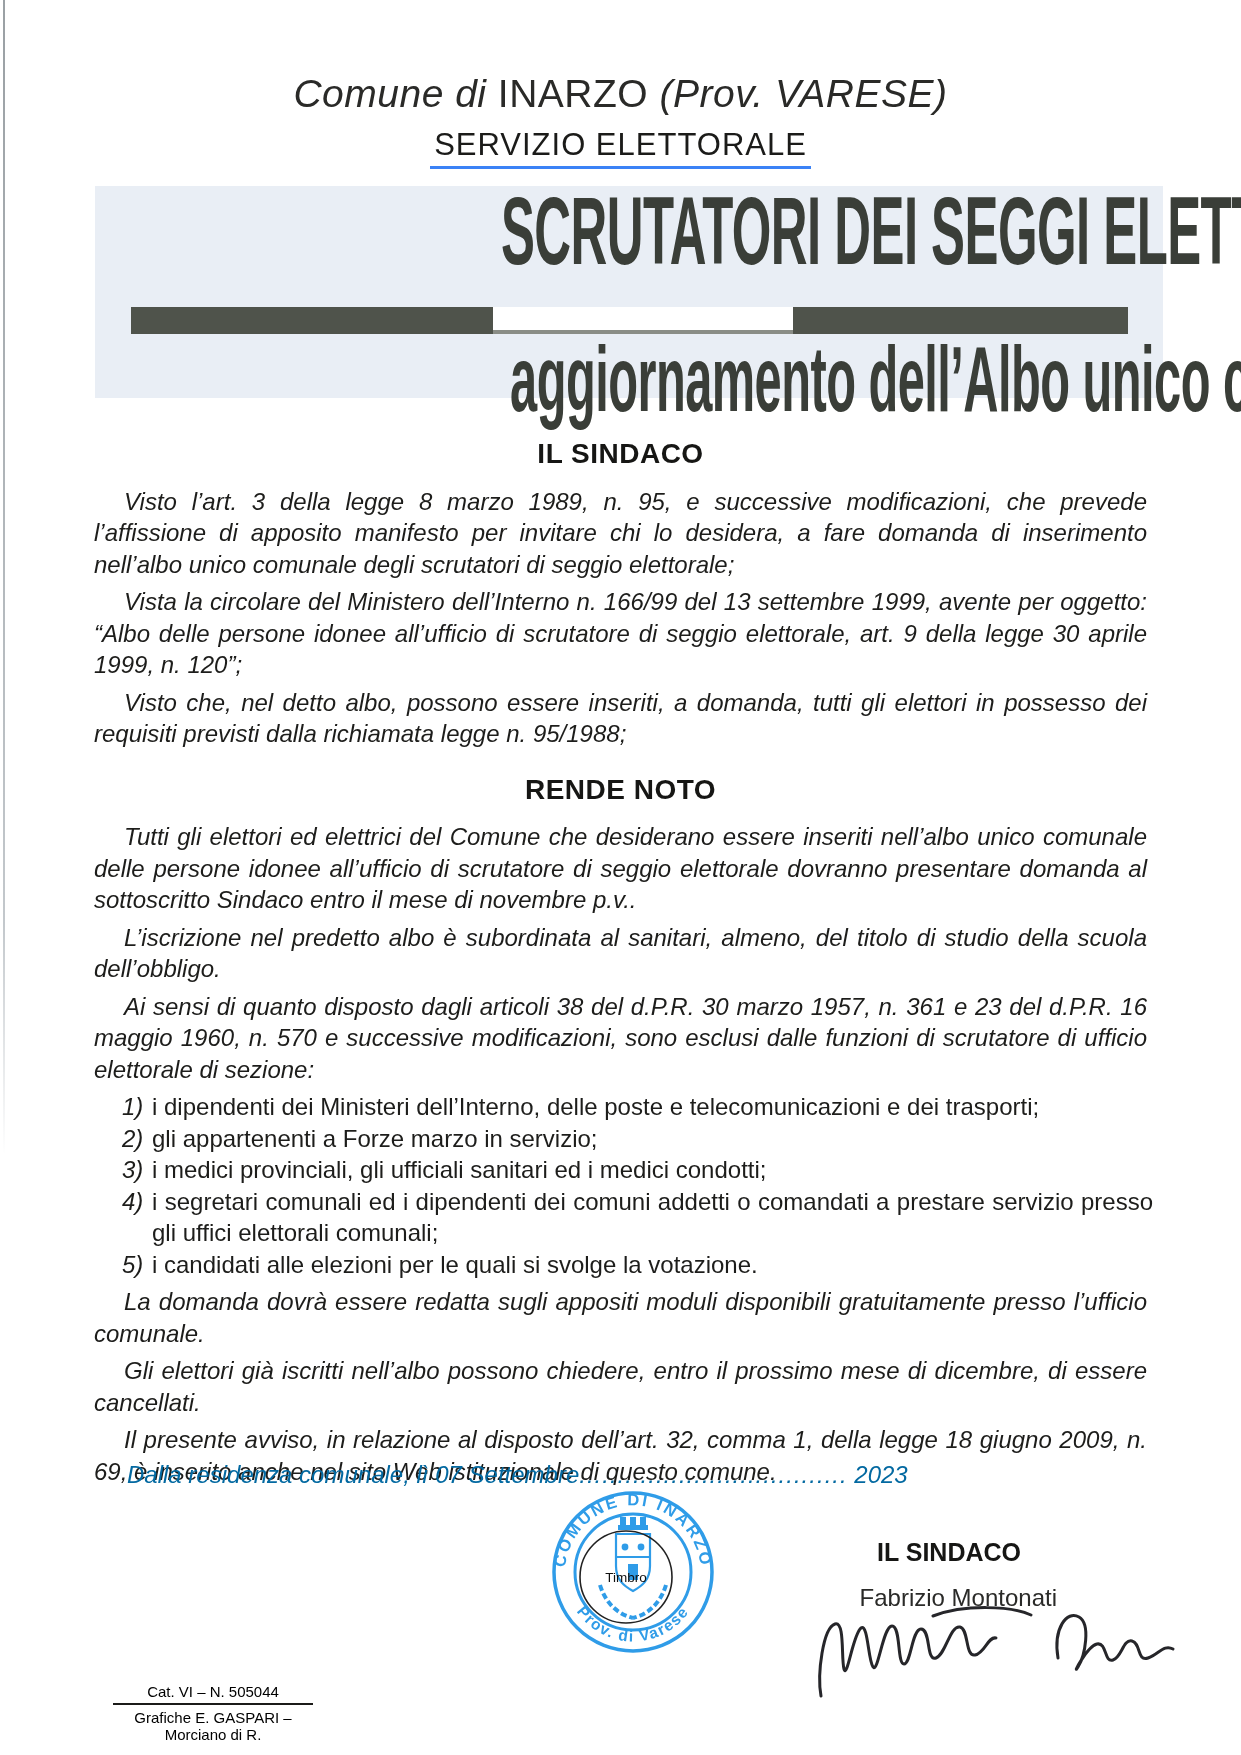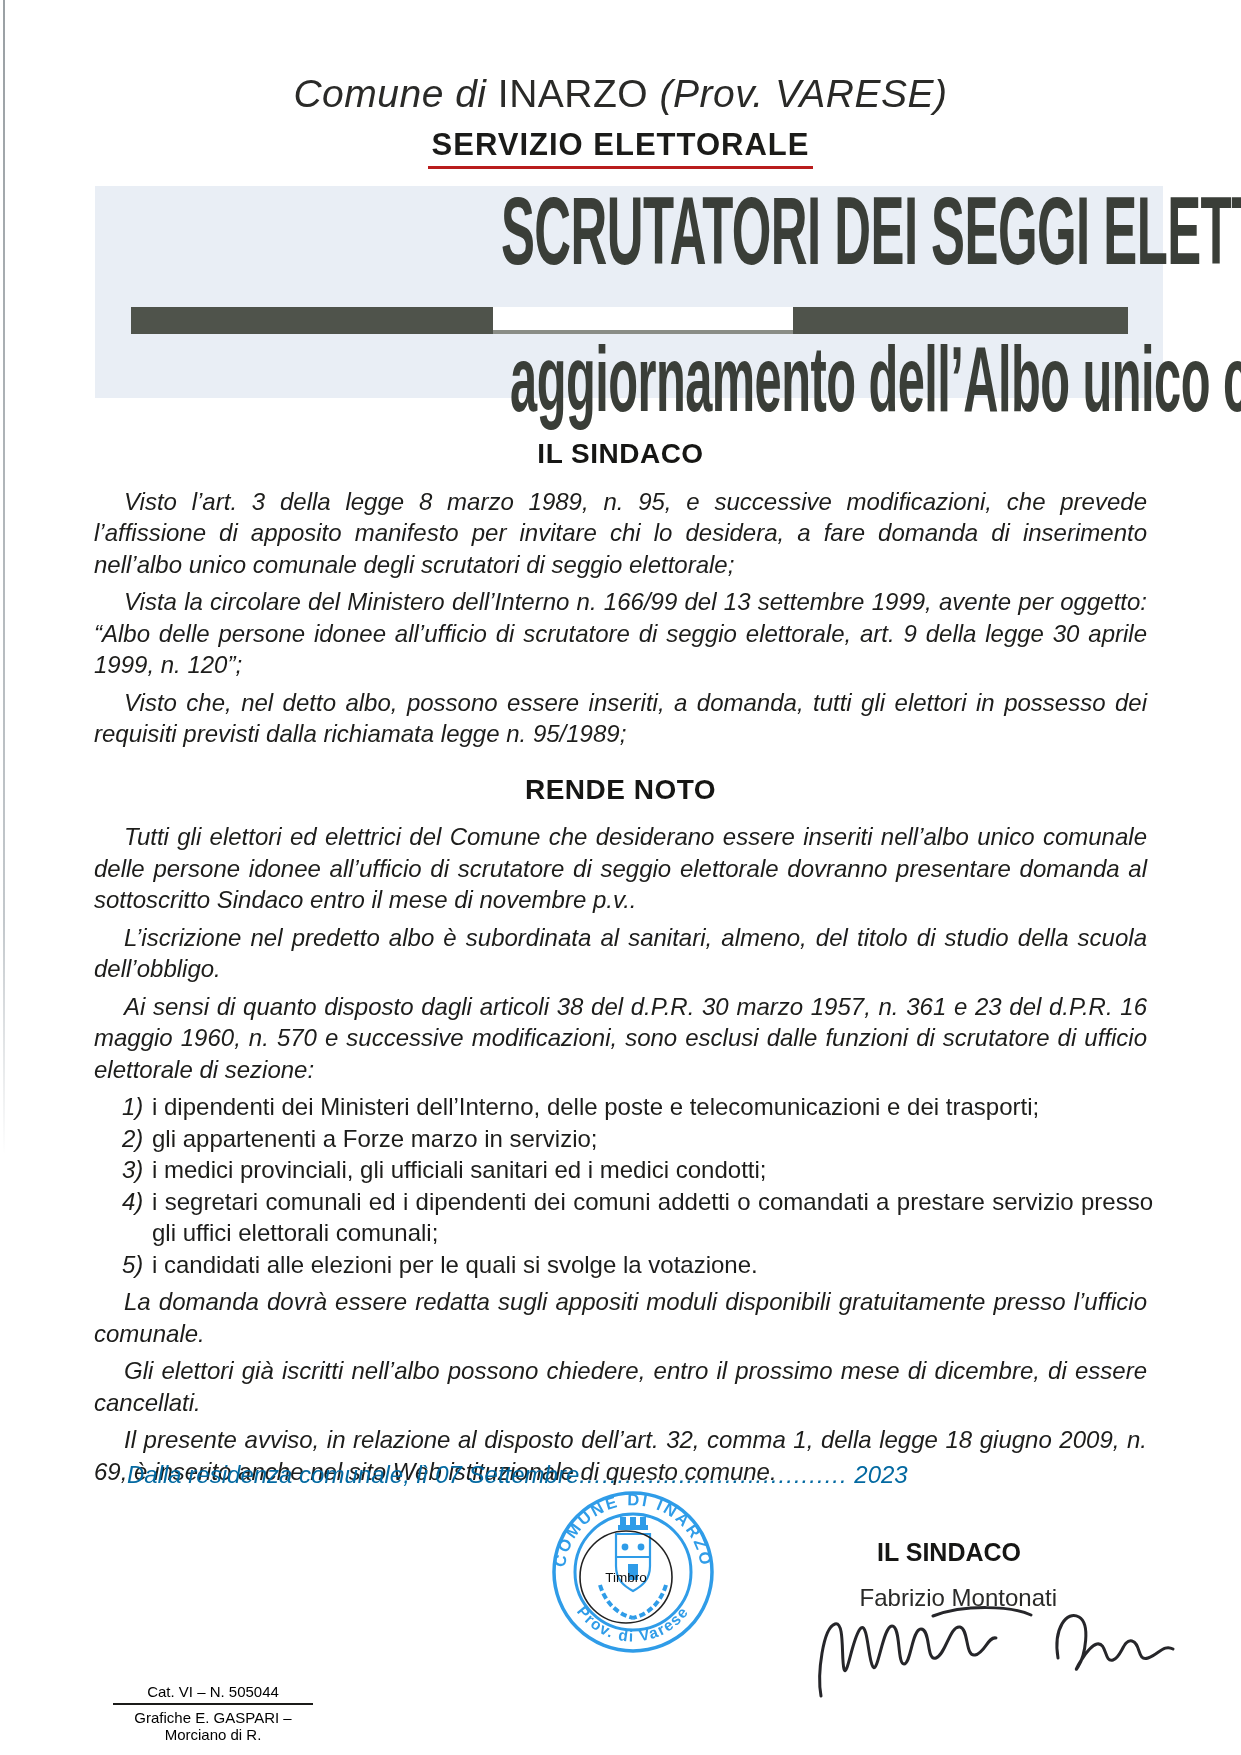--- a/index.html
+++ b/index.html
@@ -11,22 +11,22 @@
   .scan-line {
     position:absolute; left:3px; top:0; width:2px; height:1155px;
     background:linear-gradient(#9aa0a4, #c3c8cc 80%, rgba(255,255,255,0));
   }
   
   .hdr { position:absolute; left:0; top:72px; width:1241px; text-align:center; }
   .hdr-line1 { font-size:39px; color:#2a2a28; letter-spacing:0.5px; }
   .hdr-line1 .it { font-style:italic; }
   .hdr-line2 { margin-top:11px; }
   .hdr-line2 span {
-    display:inline-block; font-size:31px; font-weight:bold; color:#1b1b19;
-    border-bottom:3px solid #b91c1c; padding:0 4px 3px 4px; letter-spacing:1px;
+    display:inline-block; font-size:31px; font-weight:normal; color:#1b1b19;
+    border-bottom:3px solid #3b82f6; padding:0 4px 3px 4px; letter-spacing:1px;
   }
   
   .banner {
     position:absolute; left:95px; top:186px; width:1068px; height:212px;
     background:#e9eef5;
   }
   .btitle { text-align:center; white-space:nowrap; }
   .btitle span {
     display:inline-block; transform:scaleX(0.53); transform-origin:50% 50%;
     font-weight:bold; color:#3a3e38; letter-spacing:-1px; white-space:nowrap;
@@ -110,21 +110,21 @@
     <div class="btitle t2">
       <span>aggiornamento dell’Albo unico comunale</span>
     </div>
   </div>
 
   <div class="content">
     <div class="center-head head1">IL SINDACO</div>
 
     <p>Visto l’art. 3 della legge 8 marzo 1989, n. 95, e successive modificazioni, che prevede l’affissione di apposito manifesto per invitare chi lo desidera, a fare domanda di inserimento nell’albo unico comunale degli scrutatori di seggio elettorale;</p>
     <p>Vista la circolare del Ministero dell’Interno n. 166/99 del 13 settembre 1999, avente per oggetto: “Albo delle persone idonee all’ufficio di scrutatore di seggio elettorale, art. 9 della legge 30 aprile 1999, n. 120”;</p>
-    <p>Visto che, nel detto albo, possono essere inseriti, a domanda, tutti gli elettori in possesso dei requisiti previsti dalla richiamata legge n. 95/1989;</p>
+    <p>Visto che, nel detto albo, possono essere inseriti, a domanda, tutti gli elettori in possesso dei requisiti previsti dalla richiamata legge n. 95/1988;</p>
 
     <div class="center-head head2">RENDE NOTO</div>
 
     <p>Tutti gli elettori ed elettrici del Comune che desiderano essere inseriti nell’albo unico comunale delle persone idonee all’ufficio di scrutatore di seggio elettorale dovranno presentare domanda al sottoscritto Sindaco entro il mese di novembre p.v..</p>
     <p>L’iscrizione nel predetto albo è subordinata al sanitari, almeno, del titolo di studio della scuola dell’obbligo.</p>
     <p>Ai sensi di quanto disposto dagli articoli 38 del d.P.R. 30 marzo 1957, n. 361 e 23 del d.P.R. 16 maggio 1960, n. 570 e successive modificazioni, sono esclusi dalle funzioni di scrutatore di ufficio elettorale di sezione:</p>
 
     <div class="xlist">
       <div class="xitem">
         <span class="num">1)</span>

